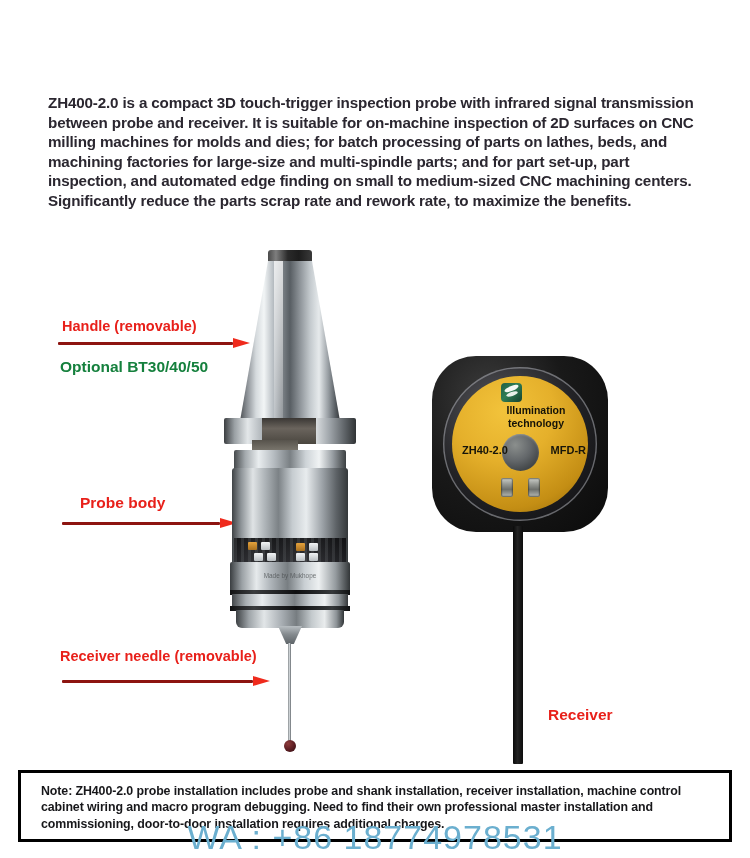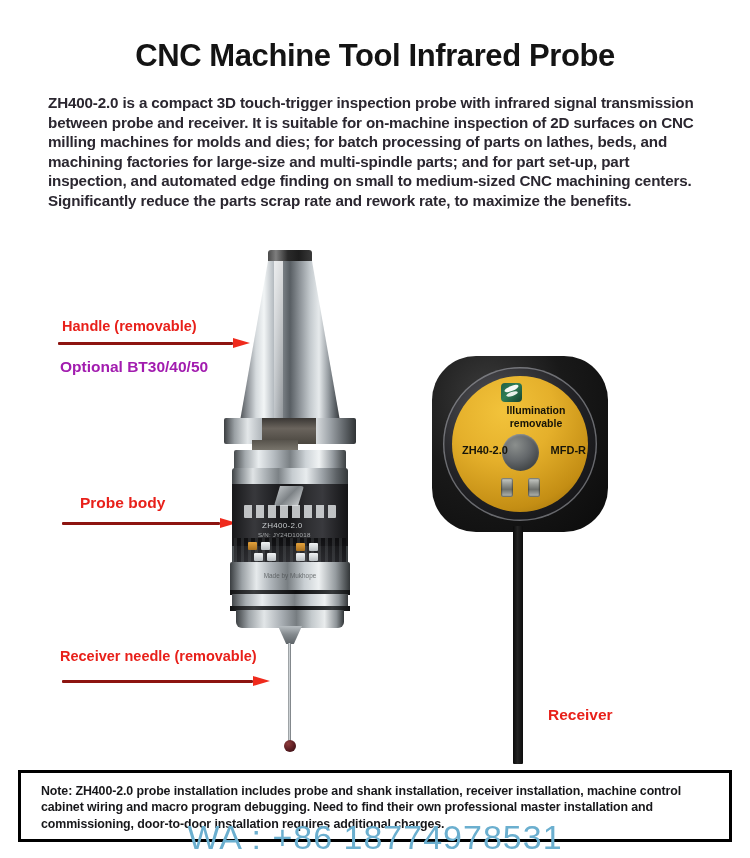--- a/index.html
+++ b/index.html
@@ -25,21 +25,21 @@
     color:#2b2730;letter-spacing:-0.15px;
     text-align:left;
   }
 
   
   .callout{position:absolute;}
   .callout .ctext{
     font-size:14.5px;font-weight:bold;color:#e8201a;
     white-space:nowrap;line-height:17px;
   }
-  .callout .ctext.dark{color:#a21caf;}
+  .callout .ctext.dark{color:#15803d;}
   .arrow{position:absolute;height:10px;}
   .arrow .shaft{
     position:absolute;left:0;top:4px;height:2.6px;
     background:#8d1410;border-radius:1px;
   }
   .arrow .head{
     position:absolute;top:0;width:0;height:0;
     border-top:5.4px solid transparent;
     border-bottom:5.4px solid transparent;
     border-left:17px solid #ef2a1c;
@@ -259,21 +259,20 @@
     position:absolute;left:0;top:818px;width:750px;text-align:center;
     font-size:34px;color:#6bafcf;font-weight:normal;letter-spacing:1px;
     font-family:"Liberation Sans", sans-serif;
   }
 </style>
 </head>
 <body>
 
 <div class="page">
 
-  <div class="title">CNC Machine Tool Infrared Probe</div>
   <div class="desc">ZH400-2.0 is a compact 3D touch-trigger inspection probe with infrared signal transmission between probe and receiver. It is suitable for on-machine inspection of 2D surfaces on CNC milling machines for molds and dies; for batch processing of parts on lathes, beds, and machining factories for large-size and multi-spindle parts; and for part set-up, part inspection, and automated edge finding on small to medium-sized CNC machining centers. Significantly reduce the parts scrap rate and rework rate, to maximize the benefits.</div>
 
   <div class="callout" style="left:62px;top:318px;">
     <div class="ctext">Handle (removable)</div>
   </div>
   <div class="arrow" style="left:58px;top:338px;width:192px;">
     <div class="shaft" style="width:175px;"></div>
     <div class="head" style="left:175px;"></div>
   </div>
   <div class="callout" style="left:60px;top:358px;">
@@ -302,26 +301,20 @@
       <div class="sheen"></div>
     </div>
     <div class="flange">
       <div class="notch"></div>
     </div>
     <div class="drivekey">
       <div class="hole"></div>
     </div>
     <div class="bodytop"></div>
     <div class="bodymain"></div>
-    <div class="labelband">
-      <div class="brandmark"></div>
-      <div class="cnline"></div>
-      <div class="txt model">ZH400-2.0</div>
-      <div class="txt serial">S/N: JY24D10018</div>
-    </div>
     <div class="ledstrip">
       <div class="pcb"></div>
       <div class="led amber" style="left:14px;top:4px;"></div>
       <div class="led" style="left:27px;top:4px;"></div>
       <div class="led amber" style="left:62px;top:5px;"></div>
       <div class="led" style="left:75px;top:5px;"></div>
       <div class="led" style="left:20px;top:15px;"></div>
       <div class="led" style="left:33px;top:15px;"></div>
       <div class="led" style="left:62px;top:15px;"></div>
       <div class="led" style="left:75px;top:15px;"></div>
@@ -341,21 +334,21 @@
   <div class="receiver">
     <div class="rcv-body"></div>
     <div class="rcv-ring"></div>
     <div class="rcv-face">
       <div class="rcv-logo">
         <div class="sw1"></div>
         <div class="sw2"></div>
       </div>
       <div class="rcv-brand">
         <span>Illumination</span><br>
-        <span>removable</span>
+        <span>technology</span>
       </div>
       <div class="rcv-lens"></div>
       <div class="rcv-model left">ZH40-2.0</div>
       <div class="rcv-model right">MFD-R</div>
       <div class="rcv-ind i1"></div>
       <div class="rcv-ind i2"></div>
     </div>
     <div class="rcv-stem"></div>
   </div>
 

